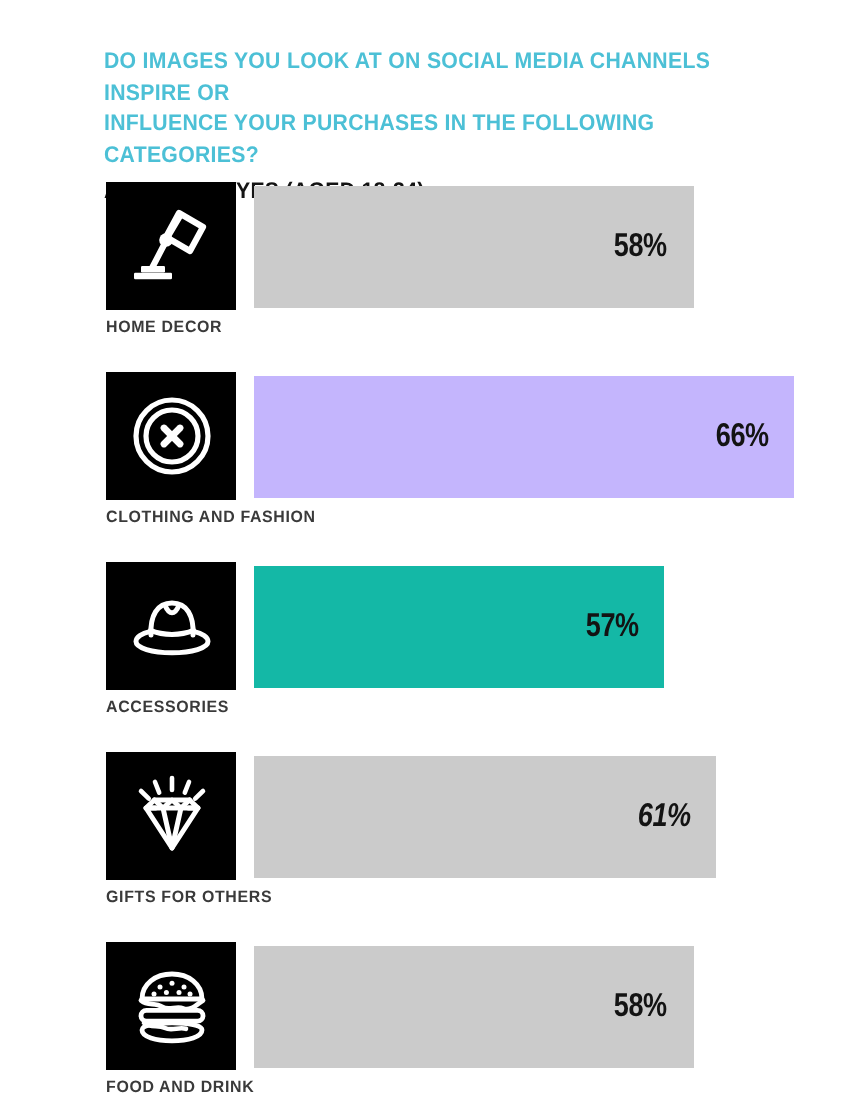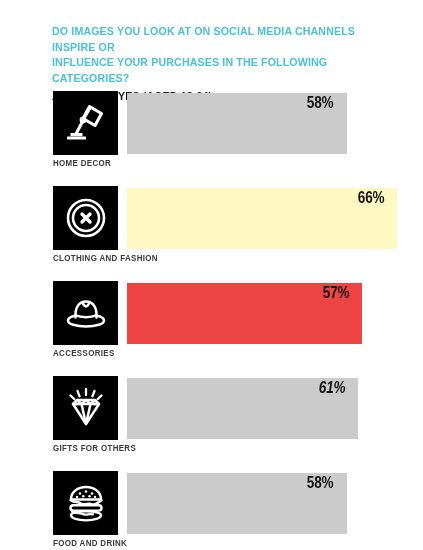--- a/index.html
+++ b/index.html
@@ -107,21 +107,21 @@
     left: 127px;
     top: 2px;
     height: 61px;
     width: 250px;
   }
   .bar-fill {
     position: relative;
     height: 61px;
     background: #cbcbcb;
     display: flex;
-    align-items: flex-start;
+    align-items: center;
     justify-content: flex-end;
     box-sizing: border-box;
     padding-right: 13px;
   }
   .bar-value {
     font-family: "Liberation Sans Narrow", "Liberation Sans", sans-serif;
     font-weight: bold;
     font-size: 16.5px;
     letter-spacing: -0.2px;
     color: #131313;
@@ -169,40 +169,40 @@
         <svg width="44" height="44" viewBox="0 0 44 44" aria-hidden="true">
           <circle cx="22" cy="22" r="18" fill="none" stroke="#ffffff" stroke-width="2.6"></circle>
           <circle cx="22" cy="22" r="13" fill="none" stroke="#ffffff" stroke-width="2.6"></circle>
           <g stroke="#ffffff" stroke-width="3.4" stroke-linecap="round">
             <path d="M18 18 L26 26"></path>
             <path d="M26 18 L18 26"></path>
           </g>
         </svg>
       </div>
       <div class="bar-track">
-        <div class="bar-fill" style="width: 270px; background: #fef9c3; padding-left: 48px;">
+        <div class="bar-fill" style="width: 270px; background: #c4b5fd; padding-left: 48px;">
           <span class="bar-value" style="color: rgb(19, 19, 19);">66%</span>
         </div>
       </div>
       <div class="row-label" style="color: rgb(58, 58, 58);">CLOTHING AND FASHION</div>
     </div>
 
     <div class="row">
       <div class="icon-box" style="background: rgb(0, 0, 0);">
         <svg width="46" height="40" viewBox="0 0 46 40" aria-hidden="true">
           <g fill="none" stroke="#ffffff" stroke-width="2.5" stroke-linecap="round" stroke-linejoin="round">
             <path d="M12.5 24.5 C12 15 15.5 8.5 23 8.5 C30.5 8.5 34 15 33.5 24.5"></path>
             <path d="M19.5 9.6 C20.6 12.2 22 13.4 23 13.4 C24 13.4 25.4 12.2 26.5 9.6"></path>
             <path d="M11.8 22.8 C8 23.6 5 25.6 5 27.8 C5 31 13 33.4 23 33.4 C33 33.4 41 31 41 27.8 C41 25.6 38 23.6 34.2 22.8"></path>
             <path d="M12.2 22.2 C15.6 23.6 19.1 24.2 23 24.2 C26.9 24.2 30.4 23.6 33.8 22.2"></path>
           </g>
         </svg>
       </div>
       <div class="bar-track">
-        <div class="bar-fill" style="width: 235px; background: #ef4444;">
+        <div class="bar-fill" style="width: 205px; background: #14b8a6;">
           <span class="bar-value" style="color: rgb(19, 19, 19);">57%</span>
         </div>
       </div>
       <div class="row-label" style="color: rgb(58, 58, 58);">ACCESSORIES</div>
     </div>
 
     <div class="row">
       <div class="icon-box" style="background: rgb(0, 0, 0);">
         <svg width="46" height="44" viewBox="0 0 46 44" aria-hidden="true">
           <g stroke="#ffffff" stroke-width="2.3" stroke-linecap="round">

